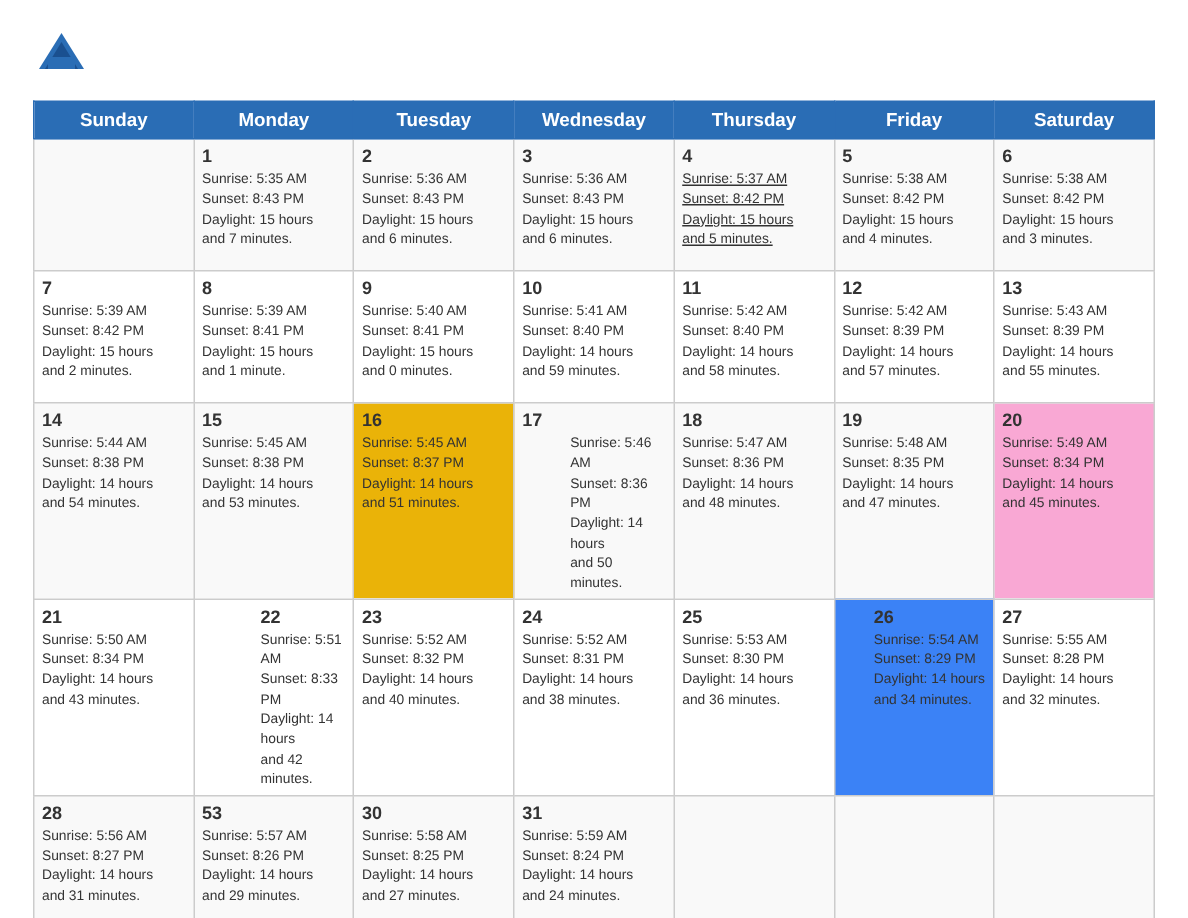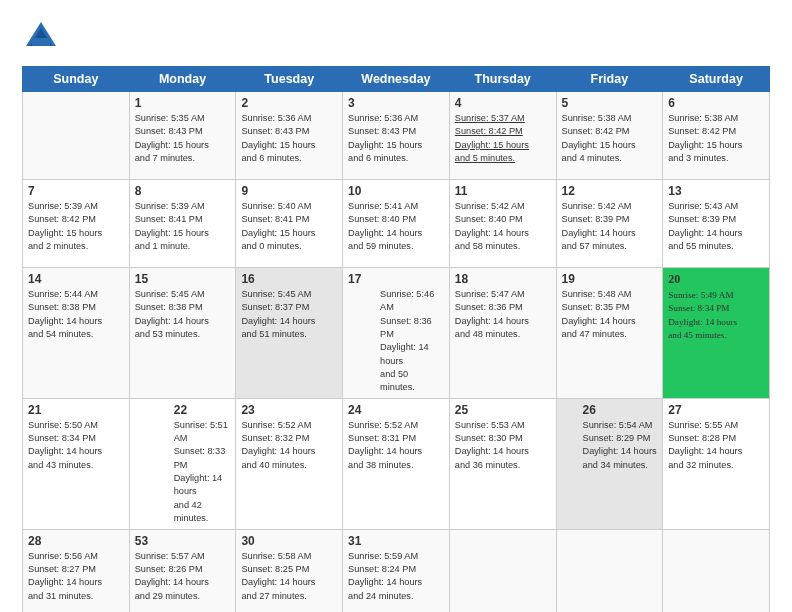--- a/index.html
+++ b/index.html
@@ -238,21 +238,21 @@
 Daylight: 14 hours
 and 54 minutes.</div>
           </td>
           <td style="background: rgb(249, 249, 249);">
             <span class="day-number">15</span>
             <div class="day-info" style="white-space: pre-line;">Sunrise: 5:45 AM
 Sunset: 8:38 PM
 Daylight: 14 hours
 and 53 minutes.</div>
           </td>
-          <td style="background: #e5e5e5;">
+          <td style="background: #eab308;">
             <span class="day-number">16</span>
             <div class="day-info" style="white-space: pre-line;">Sunrise: 5:45 AM
 Sunset: 8:37 PM
 Daylight: 14 hours
 and 51 minutes.</div>
           </td>
           <td style="background: rgb(249, 249, 249);">
             <span class="day-number">17</span>
             <div class="day-info" style="white-space: pre-line; margin-left: 32px;">Sunrise: 5:46 AM
 Sunset: 8:36 PM
@@ -266,21 +266,21 @@
 Daylight: 14 hours
 and 48 minutes.</div>
           </td>
           <td style="background: rgb(249, 249, 249);">
             <span class="day-number">19</span>
             <div class="day-info" style="white-space: pre-line;">Sunrise: 5:48 AM
 Sunset: 8:35 PM
 Daylight: 14 hours
 and 47 minutes.</div>
           </td>
-          <td style="background: #22c55e; font-family: Liberation Serif, serif;">
+          <td style="background: #f9a8d4;">
             <span class="day-number">20</span>
             <div class="day-info" style="white-space: pre-line;">Sunrise: 5:49 AM
 Sunset: 8:34 PM
 Daylight: 14 hours
 and 45 minutes.</div>
           </td>
         </tr>
         <tr class="week-row" style="background: rgb(255, 255, 255);">
           <td style="background: rgb(255, 255, 255);">
             <span class="day-number">21</span>
@@ -310,21 +310,21 @@
 Daylight: 14 hours
 and 38 minutes.</div>
           </td>
           <td style="background: rgb(255, 255, 255);">
             <span class="day-number">25</span>
             <div class="day-info" style="white-space: pre-line;">Sunrise: 5:53 AM
 Sunset: 8:30 PM
 Daylight: 14 hours
 and 36 minutes.</div>
           </td>
-          <td style="background: #e5e5e5; padding-left: 26px;">
+          <td style="background: #3b82f6; padding-left: 26px;">
             <span class="day-number">26</span>
             <div class="day-info" style="white-space: pre-line;">Sunrise: 5:54 AM
 Sunset: 8:29 PM
 Daylight: 14 hours
 and 34 minutes.</div>
           </td>
           <td style="background: rgb(255, 255, 255);">
             <span class="day-number">27</span>
             <div class="day-info" style="white-space: pre-line;">Sunrise: 5:55 AM
 Sunset: 8:28 PM

